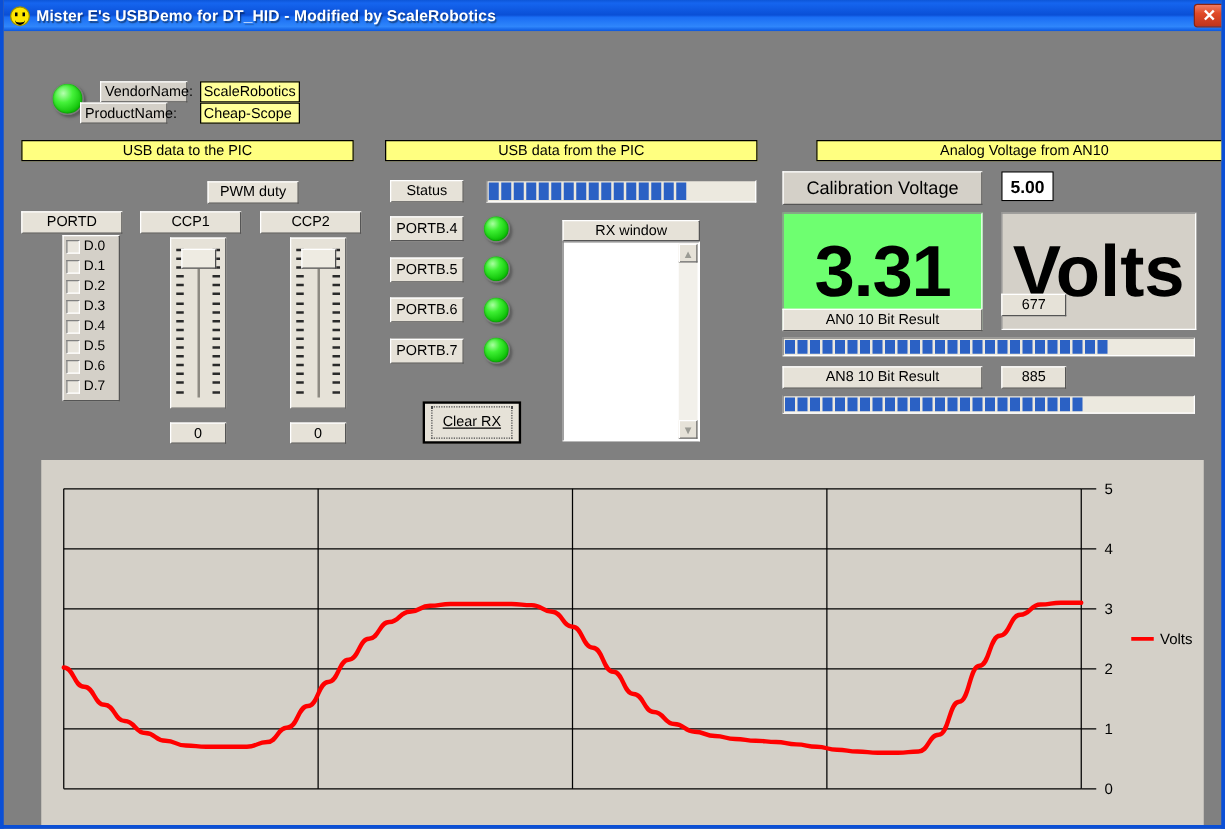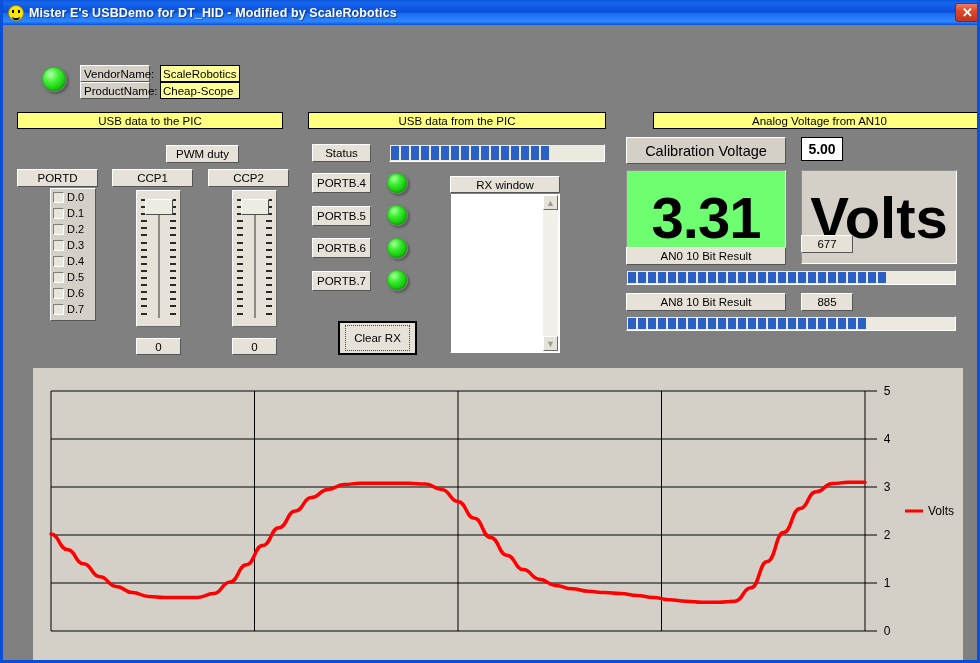--- a/index.html
+++ b/index.html
@@ -225,20 +225,21 @@
     position: absolute; left: 335px; top: 296px;
     width: 79px; height: 34px;
     background: #e6e2d8;
     border: 2px solid #000;
     display: flex; align-items: center; justify-content: center;
     font-size: 11.5px; cursor: pointer;
   }
   #clear-rx span {
     border: 1px dotted #4a4a4a;
     padding: 6px 8px;
+    text-decoration: underline;
   }
 
   
   #voltage-display {
     position: absolute; left: 623px; top: 145px;
     width: 160px; height: 94px;
     background: #6eff70;
     border-top: 1px solid #8f8f8f; border-left: 1px solid #8f8f8f;
     border-right: 1px solid #fff; border-bottom: 1px solid #fff;
     display: flex; align-items: center; justify-content: center;
@@ -288,21 +289,21 @@
   <div id="title-bar">
     <div id="title-icon"></div>
     <div id="title-text">Mister E's USBDemo for DT_HID - Modified by ScaleRobotics</div>
     <div id="close-button">✕</div>
   </div>
 
   <div id="client">
 
     <div id="led-power"></div>
     <div class="nametag" style="left:77px;top:40px;width:70px;height:17px;">VendorName:</div>
-    <div class="nametag" style="left:77px;top:57px;width:70px;height:17px;">ProductName:</div>
+    <div class="nametag" style="left:61px;top:57px;width:70px;height:17px;">ProductName:</div>
     <div class="field" style="left:157px;top:40px;width:80px;height:17px;">ScaleRobotics</div>
     <div class="field" style="left:157px;top:57px;width:80px;height:17px;">Cheap-Scope</div>
 
     <div class="yellowbar" style="left:305px;top:87px;width:298px;height:17px;">USB data from the PIC</div>
     <div class="yellowbar" style="left:14px;top:87px;width:266px;height:17px;">USB data to the PIC</div>
     <div class="yellowbar" style="left:650px;top:87px;width:333px;height:17px;">Analog Voltage from AN10</div>
 
     <div class="lbl" style="left:163px;top:120px;width:73px;height:18px;">PWM duty</div>
 
     <div class="lbl" style="left:14px;top:144px;width:81px;height:18px;">PORTD</div>

